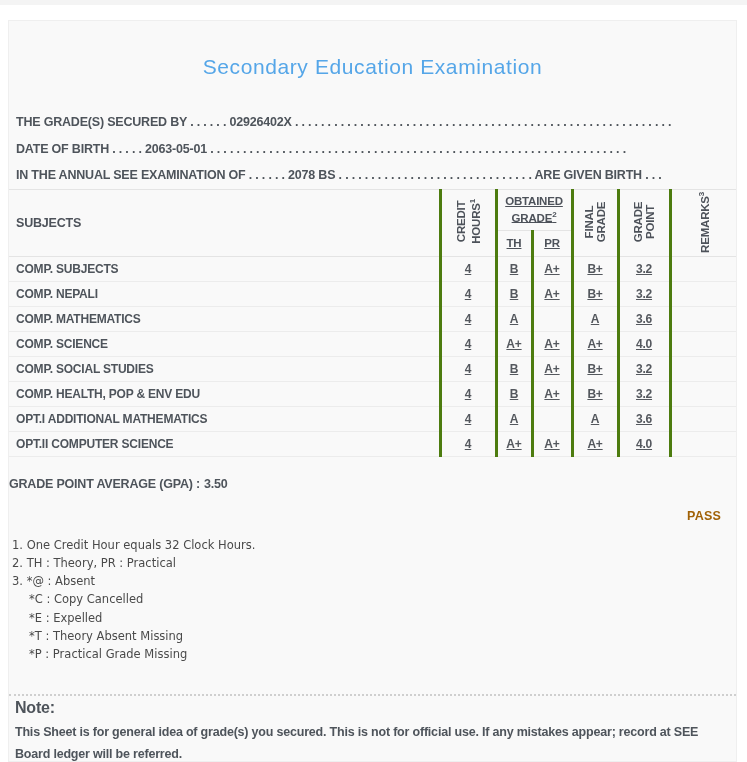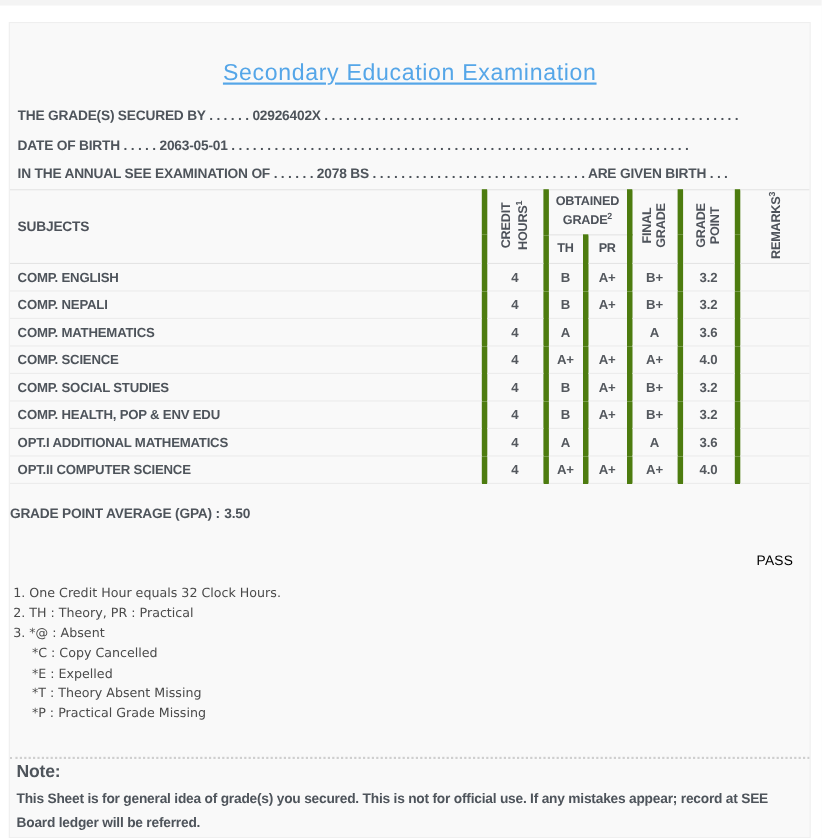--- a/index.html
+++ b/index.html
@@ -12,66 +12,66 @@
   .top-strip{position:absolute;top:0;left:0;width:747px;height:5px;background:#f4f4f4;}
   .card{
     position:absolute;left:8px;top:20px;width:729px;height:742px;
     box-sizing:border-box;background:#f9f9f9;border:1px solid #efefef;
     overflow:hidden;
   }
   .title{margin:33px 0 0 0;text-align:center;font-size:21px;font-weight:400;
     letter-spacing:0.6px;color:#55a6e8;line-height:25px;}
   .subtitle{margin:5px 0 0 0;text-align:center;font-size:14.5px;font-weight:700;
     color:#40454b;letter-spacing:0.3px;line-height:16px;}
-  .info{margin:13px 14px 0 7px;}
+  .info{margin:30px 14px 0 7px;}
   .info-line{white-space:pre;overflow:hidden;font-size:12.5px;font-weight:700;
     color:#4e545b;letter-spacing:-0.2px;height:26.5px;line-height:26.5px;}
   table{width:100%;border-collapse:collapse;table-layout:fixed;margin-top:0;}
   th,td{padding:0;margin:0;}
   thead th{
     border-top:1px solid #e4e4e4;border-bottom:1px solid #e4e4e4;
     font-weight:700;color:#4d525a;letter-spacing:-0.2px;
     vertical-align:middle;
   }
-  thead th.sep, tbody td.sep{border-left:5px solid #4d7c0f;}
+  thead th.sep, tbody td.sep{border-left:3px solid #4d7c0f;text-decoration:underline;}
   .th-subjects{text-align:left;padding-left:7px;font-size:12.5px;}
   .rot{display:inline-block;transform:rotate(-90deg);white-space:nowrap;
     font-size:11.5px;line-height:12px;text-align:center;}
   sup{font-size:8px;}
   .th-obt{font-size:11.5px;text-align:center;height:40px;line-height:13px;}
   .th-sub{font-size:11.5px;height:25px;text-align:center;}
   tbody td{
     height:24px;border-bottom:1px solid #ececec;
     font-size:12px;font-weight:700;color:#54585e;letter-spacing:-0.2px;
     text-align:center;vertical-align:middle;
   }
   tbody td.subject{text-align:left;padding-left:7px;color:#4e545b;}
   .summary{margin:20px 15px 0 0;text-align:left;font-size:12.5px;font-weight:700;
     color:#4e545b;letter-spacing:-0.2px;line-height:15px;}
   .summary .val{margin-left:4px;}
-  .result{margin:28px 15px 0 0;text-align:right;font-size:12.5px;font-weight:400;
-    color:#000000;letter-spacing:0.2px;line-height:15px;}
+  .result{margin:17px 15px 0 0;text-align:right;font-size:12.5px;font-weight:700;
+    color:#a16207;letter-spacing:0.2px;line-height:15px;}
   .footnotes{margin:12px 0 0 3px;font-family:"DejaVu Sans",sans-serif;
     font-size:11.5px;color:#4a4a4a;font-weight:400;}
   .fn{line-height:18.3px;}
   .fn.indent{padding-left:17px;}
   .note-rule{margin:30px 0 0 0;border:none;border-top:2px dotted #cfcfcf;height:0;}
   .note-label{margin:4px 0 0 6px;font-size:16px;font-weight:700;color:#4e545b;
     letter-spacing:-0.2px;line-height:15px;}
   .note-text{margin:6px 10px 0 6px;font-size:12.5px;font-weight:700;color:#4e545b;
     letter-spacing:-0.2px;line-height:22px;}
 </style>
 </head>
 <body>
 
 <div class="top-strip"></div>
 
 <div class="card">
 
-  <div class="title" style="color: rgb(85, 166, 232); text-decoration: underline;">Secondary Education Examination</div>
+  <div class="title" style="color: rgb(85, 166, 232);">Secondary Education Examination</div>
 
   <div class="info">
     <div class="info-line"><span>THE GRADE(S) SECURED BY</span><span> . . . . . . </span><span>02926402X</span><span> . . . . . . . . . . . . . . . . . . . . . . . . . . . . . . . . . . . . . . . . . . . . . . . . . . . . . . . . . .</span></div>
     <div class="info-line"><span>DATE OF BIRTH</span><span> . . . . . </span><span>2063-05-01</span><span> . . . . . . . . . . . . . . . . . . . . . . . . . . . . . . . . . . . . . . . . . . . . . . . . . . . . . . . . . . . . . . . .</span></div>
     <div class="info-line"><span>IN THE ANNUAL SEE EXAMINATION OF</span><span> . . . . . . </span><span>2078 BS</span><span> . . . . . . . . . . . . . . . . . . . . . . . . . . . . . . </span><span>ARE GIVEN BIRTH . . .</span></div>
   </div>
 
   <table>
     <colgroup>
       <col style="width:431px">
@@ -101,21 +101,21 @@
           <div class="rot"><span>REMARKS</span><sup>3</sup></div>
         </th>
       </tr>
       <tr>
         <th class="th-sub sep">TH</th>
         <th class="th-sub sep">PR</th>
       </tr>
     </thead>
     <tbody>
       <tr>
-        <td class="subject">COMP. ENGLISH</td>
+        <td class="subject">COMP. SUBJECTS</td>
         <td class="sep">4</td>
         <td class="sep">B</td>
         <td class="sep">A+</td>
         <td class="sep">B+</td>
         <td class="sep">3.2</td>
         <td class="sep"></td>
       </tr>
       <tr>
         <td class="subject">COMP. NEPALI</td>
         <td class="sep">4</td>

